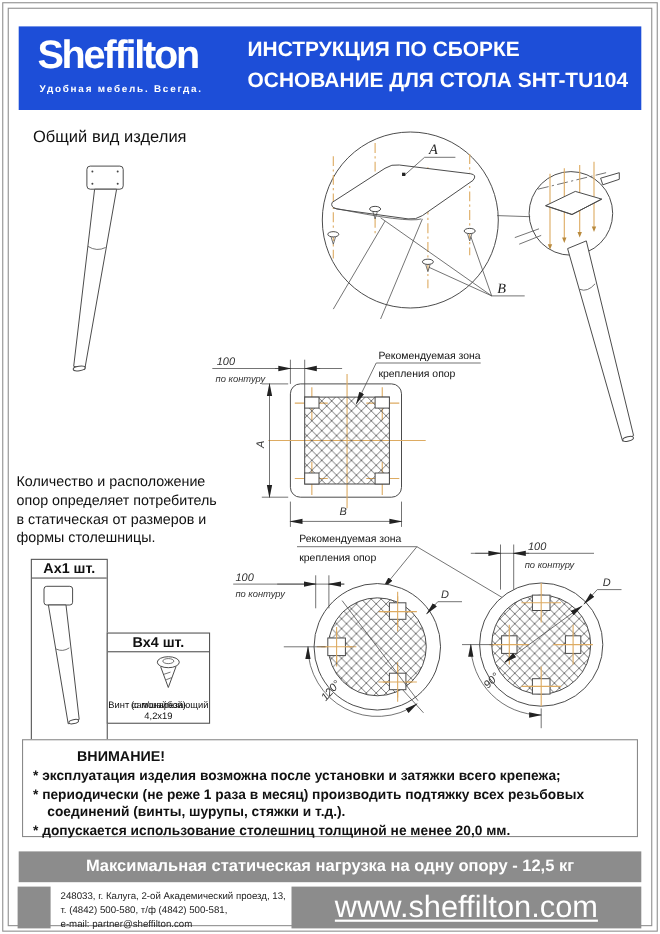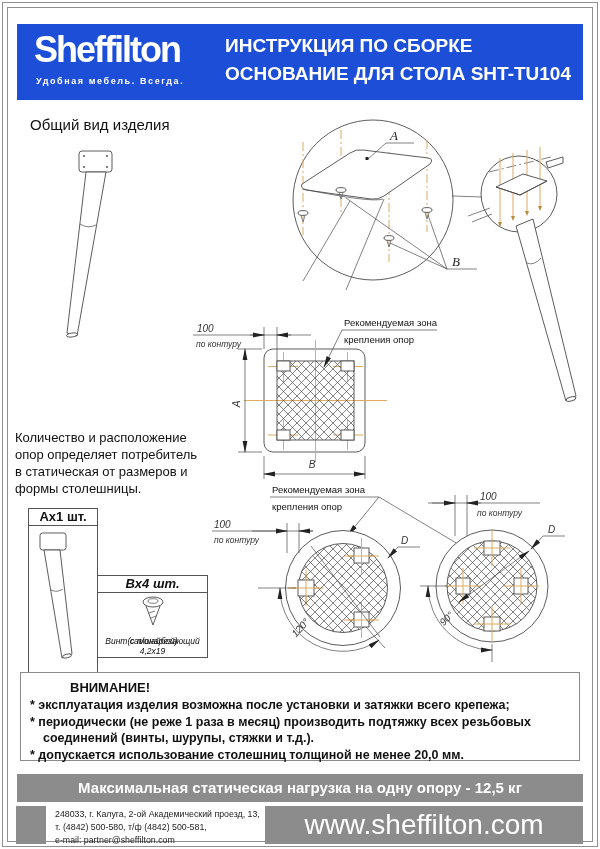--- a/index.html
+++ b/index.html
@@ -19,39 +19,39 @@
 
   .heading{position:absolute;left:30px;top:116px;font-size:15px;font-weight:normal;color:#111;}
 
   .note{position:absolute;left:15px;top:430px;width:186px;font-size:13px;line-height:1.3;color:#111;}
 
   
   .partbox{position:absolute;border:1px solid #555;background:#fff;box-sizing:border-box;}
   .partbox .phead{border-bottom:1px solid #555;text-align:center;font-size:13px;color:#111;
                   height:16px;line-height:16px;font-weight:bold;}
   #boxA{left:28px;top:492px;width:70px;height:166px;margin-top:16px;}
-  #boxB{left:97px;top:575px;width:111px;height:83px;font-style:italic;}
+  #boxB{left:97px;top:575px;width:94px;height:83px;}
   .screwtxt{position:absolute;left:0;width:100%;text-align:center;font-size:8.5px;color:#111;line-height:1.18;}
 
   
   .warn{position:absolute;left:20px;top:672px;width:560px;height:89px;border:1px solid #8a8a8a;
         box-sizing:border-box;padding:7px 9px;background:#fff;}
   .warn-title{font-size:13px;font-weight:bold;color:#111;margin-bottom:2px;padding-left:40px;}
   .warn-item{font-size:12.5px;font-weight:bold;color:#111;line-height:1.32;width:540px;
              padding-left:13px;text-indent:-13px;}
 
   
   .loadbar{position:absolute;left:17px;top:774px;width:566px;height:28px;background:#8c8c8c;
            color:#fff;font-weight:bold;font-size:15px;text-align:center;line-height:28px;}
 
   
   .f-square{position:absolute;left:16px;top:806px;width:30px;height:38px;background:#8c8c8c;}
   .f-addr{position:absolute;left:55px;top:808px;font-size:8.8px;line-height:1.5;color:#222;}
   .f-web{position:absolute;left:265px;top:806px;width:318px;height:38px;background:#8c8c8c;
-         color:#fff;font-size:28px;text-align:center;line-height:38px;font-weight:400;}
+         color:#fff;font-size:28px;text-align:center;line-height:38px;font-weight:400;text-decoration:underline;}
 
   
   svg{position:absolute;left:0;top:0;pointer-events:none;}
   .ln{fill:none;stroke:#4a4a4a;stroke-width:0.9;}
   .thin{stroke-width:0.7;}
   .wh{fill:#fff;stroke:#4a4a4a;stroke-width:0.9;}
   .hatchfill{fill:url(#xh);stroke:#4a4a4a;stroke-width:0.9;}
   .or{fill:none;stroke:#ddab62;stroke-width:1;}
   .ordash{stroke-dasharray:9 3 2 3;}
   .dim{font:italic 10px "Liberation Sans",sans-serif;fill:#333;}

